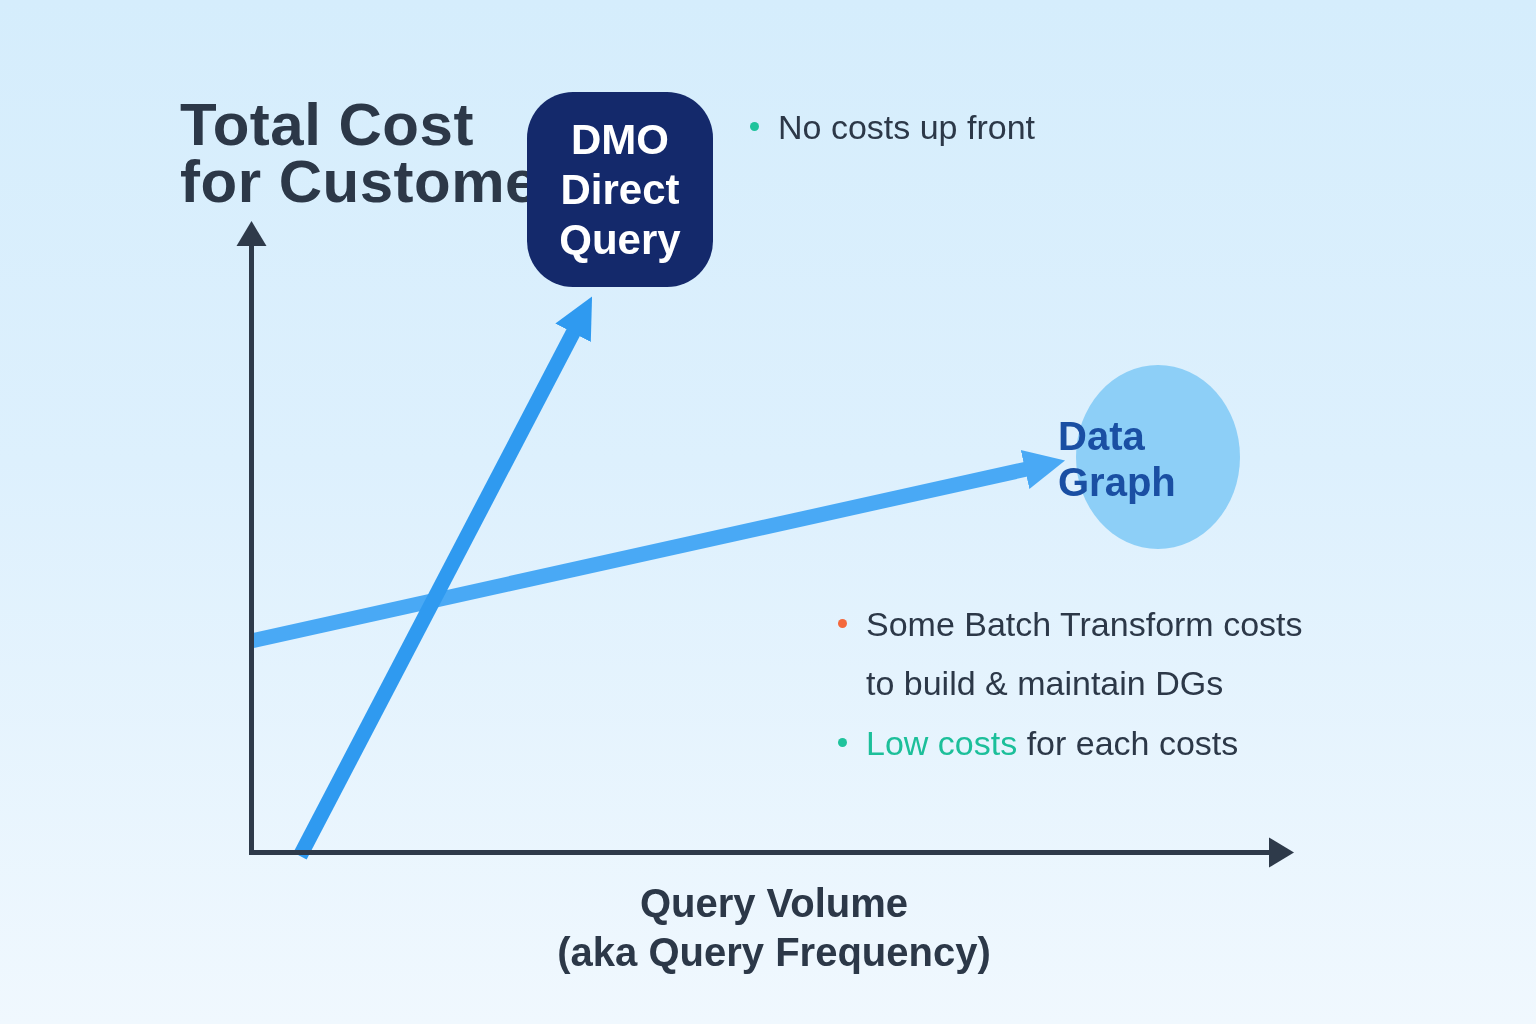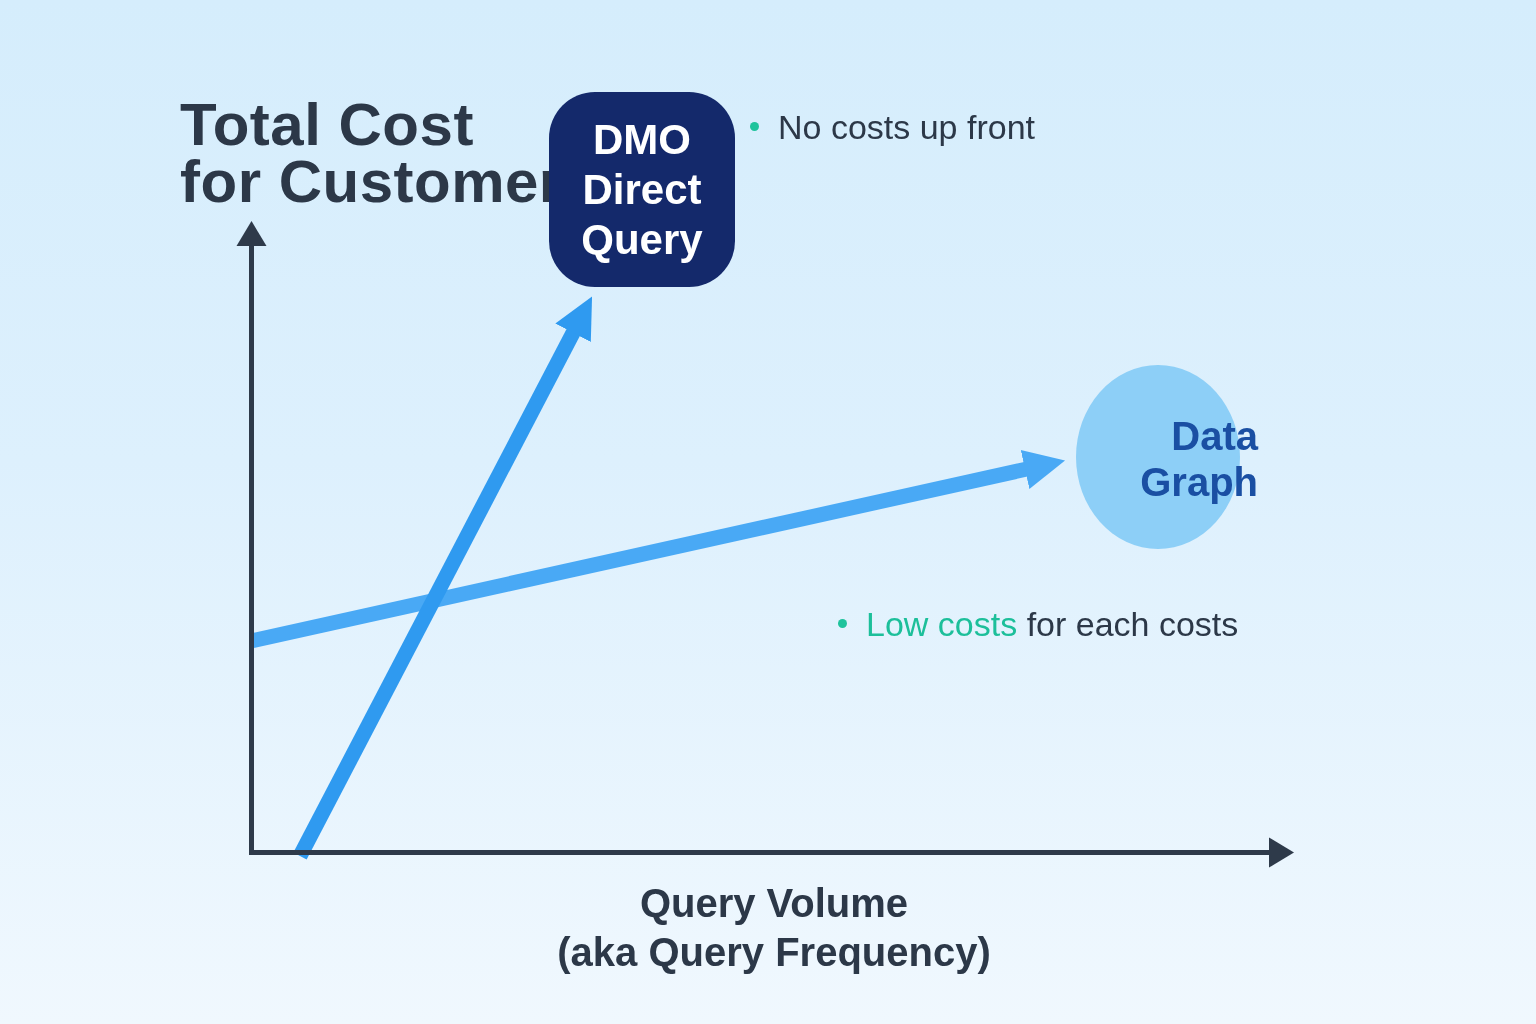--- a/index.html
+++ b/index.html
@@ -13,33 +13,33 @@
   .abs { position: absolute; }
   svg.diagram { position: absolute; inset: 0; }
 
   .title {
     left: 180px; top: 96px;
     font-size: 60px; font-weight: bold; line-height: 57px;
     white-space: pre-line; letter-spacing: 0.5px;
   }
 
   .dmo-box {
-    left: 549px; top: 92px; width: 186px; height: 195px;
+    left: 527px; top: 92px; width: 186px; height: 195px;
     background: #14296b; border-radius: 46px;
     display: flex; align-items: center; justify-content: center;
   }
   .dmo-box .label {
     color: #ffffff; font-size: 42px; font-weight: bold;
     line-height: 50px; text-align: center; white-space: pre-line;
   }
 
   .dg-label {
     left: 1058px; top: 413px; width: 200px;
     color: #1a4fa3; font-size: 40px; font-weight: bold;
-    line-height: 46px; text-align: right; white-space: pre-line;
+    line-height: 46px; text-align: left; white-space: pre-line;
   }
 
   .notes-top { left: 750px; top: 104px; display: flex; flex-direction: column; gap: 32px; }
   .notes-bottom { left: 838px; top: 595px; display: flex; flex-direction: column; gap: 1px; }
   .note { display: flex; align-items: flex-start; font-size: 34px; line-height: 46px; }
   .notes-bottom .note { line-height: 59px; }
   .note .dot {
     width: 9px; height: 9px; border-radius: 50%;
     margin-right: 19px; flex: 0 0 auto; margin-top: 18px;
   }
@@ -96,19 +96,24 @@
 
 <div class="abs notes-top">
   <div class="note">
     <span class="dot teal"></span>
     <span class="txt">No costs up front</span>
   </div>
 </div>
 
 <div class="abs notes-bottom">
   <div class="note">
+    <span class="dot orange"></span>
+    <span class="txt">Some Batch Transform costs
+to build &amp; maintain DGs</span>
+  </div>
+  <div class="note">
     <span class="dot teal"></span>
     <span class="txt"><span class="hl-teal">Low costs</span><span> for each costs</span></span>
   </div>
 </div>
 
 <div class="abs x-label">Query Volume
 (aka Query Frequency)</div>
 
 </body></html>

